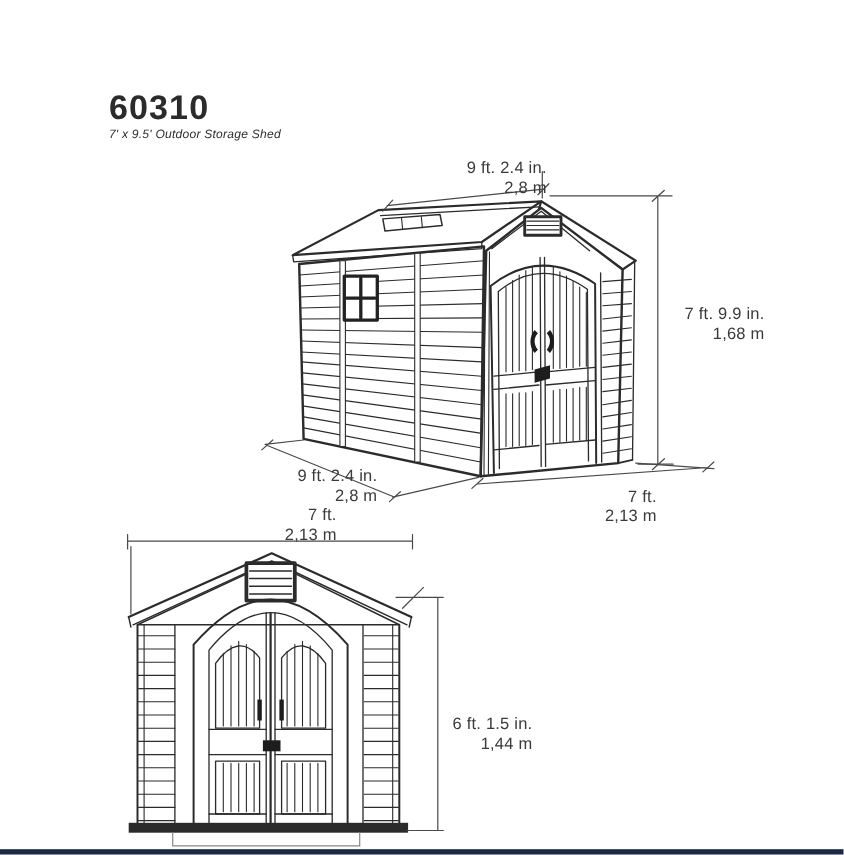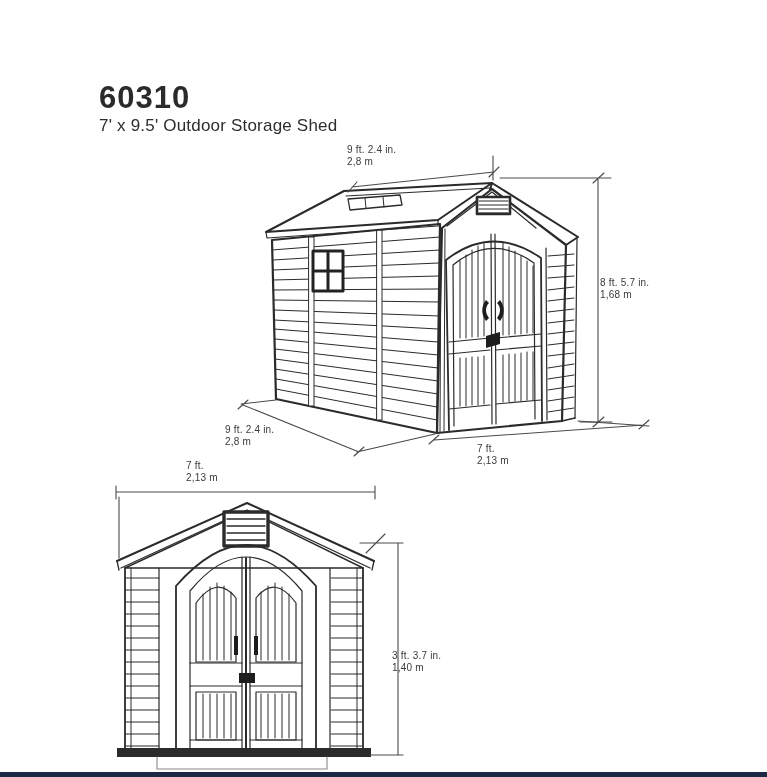--- a/index.html
+++ b/index.html
@@ -6,30 +6,30 @@
   body{font-family:"Liberation Sans", sans-serif; background:#fff;}
   .page{
     position:relative; width:767px; height:777px; background:#ffffff;
     overflow:hidden;
   }
   .header-block{position:absolute; left:99px; top:82px;}
   .model-number{
     font-size:31px; font-weight:700; color:#2b2b2b; letter-spacing:1px; line-height:1.0;
   }
   .subtitle{
-    font-size:17px; font-weight:400; color:#2e2e2e; margin-top:3px; letter-spacing:0.2px;
+    font-size:11px; font-weight:400; color:#2e2e2e; margin-top:3px; letter-spacing:0.2px;font-style:italic;
   }
   .logo-wrap{position:absolute; left:443px; top:87px; width:215px; height:52px;}
   .logo-reg{
     position:absolute; right:-7px; bottom:2px; font-size:8px; color:#777;
   }
   .drawing-layer{position:absolute; left:0; top:0; width:767px; height:777px;}
   .dim-label{
-    position:absolute; text-align:left; color:#3a3a3a;
-    font-size:10px; line-height:1.18; letter-spacing:0.2px;
+    position:absolute; text-align:right; color:#3a3a3a;
+    font-size:15px; line-height:1.18; letter-spacing:0.2px;
   }
   .dim-label span{display:block;}
   .footer-bar{
     position:absolute; left:0; bottom:0; width:767px; height:5px;
   }
 </style>
 </head>
 <body>
 
 <div class="page">
@@ -169,35 +169,35 @@
 
       <path stroke="#888888" d="M157,757 L157,769 L327,769 L327,757"></path>
     </g>
   </svg>
 
   <div class="dim-label" style="left:347px; top:144px; width:150px;">
     <span>9 ft. 2.4 in.</span>
     <span>2,8 m</span>
   </div>
   <div class="dim-label" style="left:600px; top:277px; width:95px;">
-    <span>8 ft. 5.7 in.</span>
+    <span>7 ft. 9.9 in.</span>
     <span>1,68 m</span>
   </div>
   <div class="dim-label" style="left:225px; top:424px; width:118px;">
     <span>9 ft. 2.4 in.</span>
     <span>2,8 m</span>
   </div>
   <div class="dim-label" style="left:477px; top:443px; width:120px;">
     <span>7 ft.</span>
     <span>2,13 m</span>
   </div>
 
   <div class="dim-label" style="left:186px; top:460px; width:120px;">
     <span>7 ft.</span>
     <span>2,13 m</span>
   </div>
   <div class="dim-label" style="left:392px; top:650px; width:92px;">
-    <span>3 ft. 3.7 in.</span>
-    <span>1,40 m</span>
+    <span>6 ft. 1.5 in.</span>
+    <span>1,44 m</span>
   </div>
 
   <div class="footer-bar" style="background:#1b2944;"></div>
 </div>
 
 </body></html>

